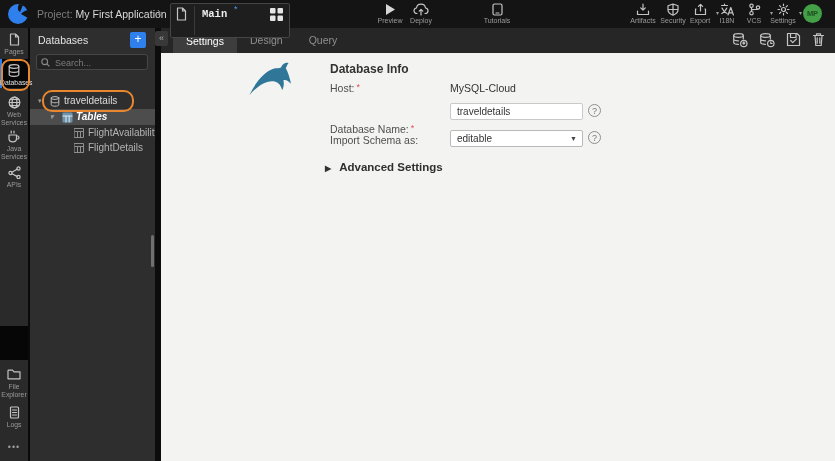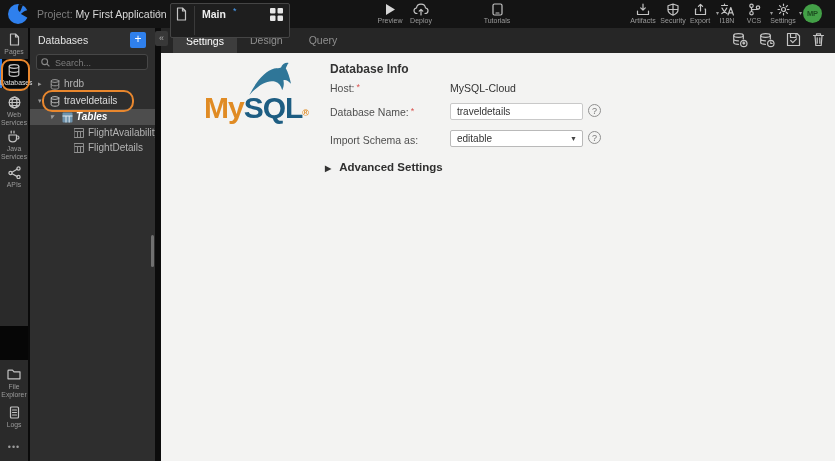--- a/index.html
+++ b/index.html
@@ -9,21 +9,21 @@
   .str{fill:none;stroke:#c4c4c4;stroke-width:1.2;stroke-linecap:round;stroke-linejoin:round;}
 
   
   .topbar{position:absolute;left:0;top:0;width:835px;height:28px;background:#141414;z-index:6;}
   .logo{position:absolute;left:7px;top:3px;width:22px;height:22px;}
   .proj{position:absolute;left:37px;top:8px;font-size:10.5px;white-space:nowrap;}
   .proj .plab{color:#7d7d7d;margin-top:48px;}
   .proj .pname{color:#d8d8d8;margin-left:3px;}
   .bc-chev{position:absolute;left:157px;top:5px;color:#8a8a8a;font-size:12px;}
   .wsbox{position:absolute;left:170px;top:3px;width:120px;height:35px;background:#1e1e1e;
-         border:1px solid #454545;border-radius:2px;box-sizing:border-box;}
+         border:1px solid #454545;border-radius:2px;box-sizing:border-box;font-family:Liberation Mono, monospace;}
   .wsbox .pgic{position:absolute;left:5px;top:3px;}
   .wsbox .sep{position:absolute;left:23px;top:2px;bottom:2px;width:1px;background:#3a3a3a;}
   .wsname{position:absolute;left:31px;top:4px;color:#eee;font-size:10.5px;font-weight:bold;}
   .wsdot{position:absolute;left:62px;top:2px;color:#4a9ff5;font-size:9px;}
   .wsgrid{position:absolute;right:6px;top:4px;}
   .tb-act{position:absolute;top:3px;width:30px;text-align:center;cursor:pointer;}
   .tb-act .ich{height:13px;display:flex;justify-content:center;}
   .tb-lbl{font-size:7px;color:#9b9b9b;margin-top:1px;white-space:nowrap;}
   .caret{position:absolute;right:-4px;top:6px;color:#9b9b9b;font-size:6px;}
   .avatar{position:absolute;left:803px;top:4px;width:19px;height:19px;border-radius:50%;
@@ -308,30 +308,20 @@
   <div class="p-add">+</div>
 
   <div class="p-search">
     <svg width="9" height="9" viewBox="0 0 9 9">
         <circle cx="3.7" cy="3.7" r="2.9" fill="none" stroke="#8a8a8a" stroke-width="1.1"></circle>
         <path d="M6,6 L8.4,8.4" stroke="#8a8a8a" stroke-width="1.1"></path>
       </svg>
     <input class="search-input" placeholder="Search..." style="">
   </div>
 
-  <div class="trow" style="top:48px">
-    <span class="exp" style="left:8px">▸</span>
-    <span class="tic" style="left:20px">
-      <svg width="10" height="11" viewBox="0 0 10 11">
-          <ellipse class="str" cx="5" cy="2" rx="3.8" ry="1.4" style="stroke:#9a9a9a;stroke-width:1"></ellipse>
-          <path class="str" style="stroke:#9a9a9a;stroke-width:1" d="M1.2,2 V8.8 C1.2,9.6 2.9,10.2 5,10.2 C7.1,10.2 8.8,9.6 8.8,8.8 V2 M1.2,5.4 C1.2,6.2 2.9,6.8 5,6.8 C7.1,6.8 8.8,6.2 8.8,5.4"></path>
-        </svg>
-    </span>
-    <span class="tlbl" style="left:34px">hrdb</span>
-  </div>
 
   <div class="trow" style="top:65px;color:#dcdcdc">
     <span class="exp" style="left:8px">▾</span>
     <span class="tic" style="left:20px">
       <svg width="10" height="11" viewBox="0 0 10 11">
           <ellipse class="str" cx="5" cy="2" rx="3.8" ry="1.4" style="stroke:#bdbdbd;stroke-width:1"></ellipse>
           <path class="str" style="stroke:#bdbdbd;stroke-width:1" d="M1.2,2 V8.8 C1.2,9.6 2.9,10.2 5,10.2 C7.1,10.2 8.8,9.6 8.8,8.8 V2 M1.2,5.4 C1.2,6.2 2.9,6.8 5,6.8 C7.1,6.8 8.8,6.2 8.8,5.4"></path>
         </svg>
     </span>
     <span class="tlbl" style="left:34px">traveldetails</span>
@@ -413,30 +403,29 @@
   </div>
 </div>
 
 <div class="content">
 
   <div class="dolphin">
     <svg width="48" height="40" viewBox="0 0 60 46">
       <path fill="#2f7698" d="M3,43 C11,26 23,13 34,10 C37.5,9 40,10 42.5,8.5 C44,4.5 48,2 52,3 C50,5 50,7 48.5,9.5 C51,14 53.5,21 55,29 C51.5,25 48.5,23.5 45.5,24.5 C46.5,28.5 46,33 44,37 C42.5,31 39.5,27.5 35.5,26.5 C25,23.5 13,32 3,43 Z"></path>
     </svg>
   </div>
-  <div class="wordmark"><span class="wm-my">My</span><span class="wm-sql">SQL</span><span class="wm-reg">®</span></div>
 
   <div class="c-head">Database Info</div>
 
   <div class="flabel" style="top:29px">
     <span>Host:</span><span class="req">*</span>
   </div>
   <div class="fvalue" style="top:29px">MySQL-Cloud</div>
 
-  <div class="flabel" style="top:53px">
+  <div class="flabel" style="top:70px">
     <span>Database Name:</span><span class="req">*</span>
   </div>
   <input class="txt" style="top: 50px;" value="traveldetails">
   <div class="help" style="top:51px">?</div>
 
   <div class="flabel" style="top:81px">Import Schema as:</div>
   <div class="selbox" style="top:77px">
     <span>editable</span>
     <span class="dd">▼</span>
   </div>

